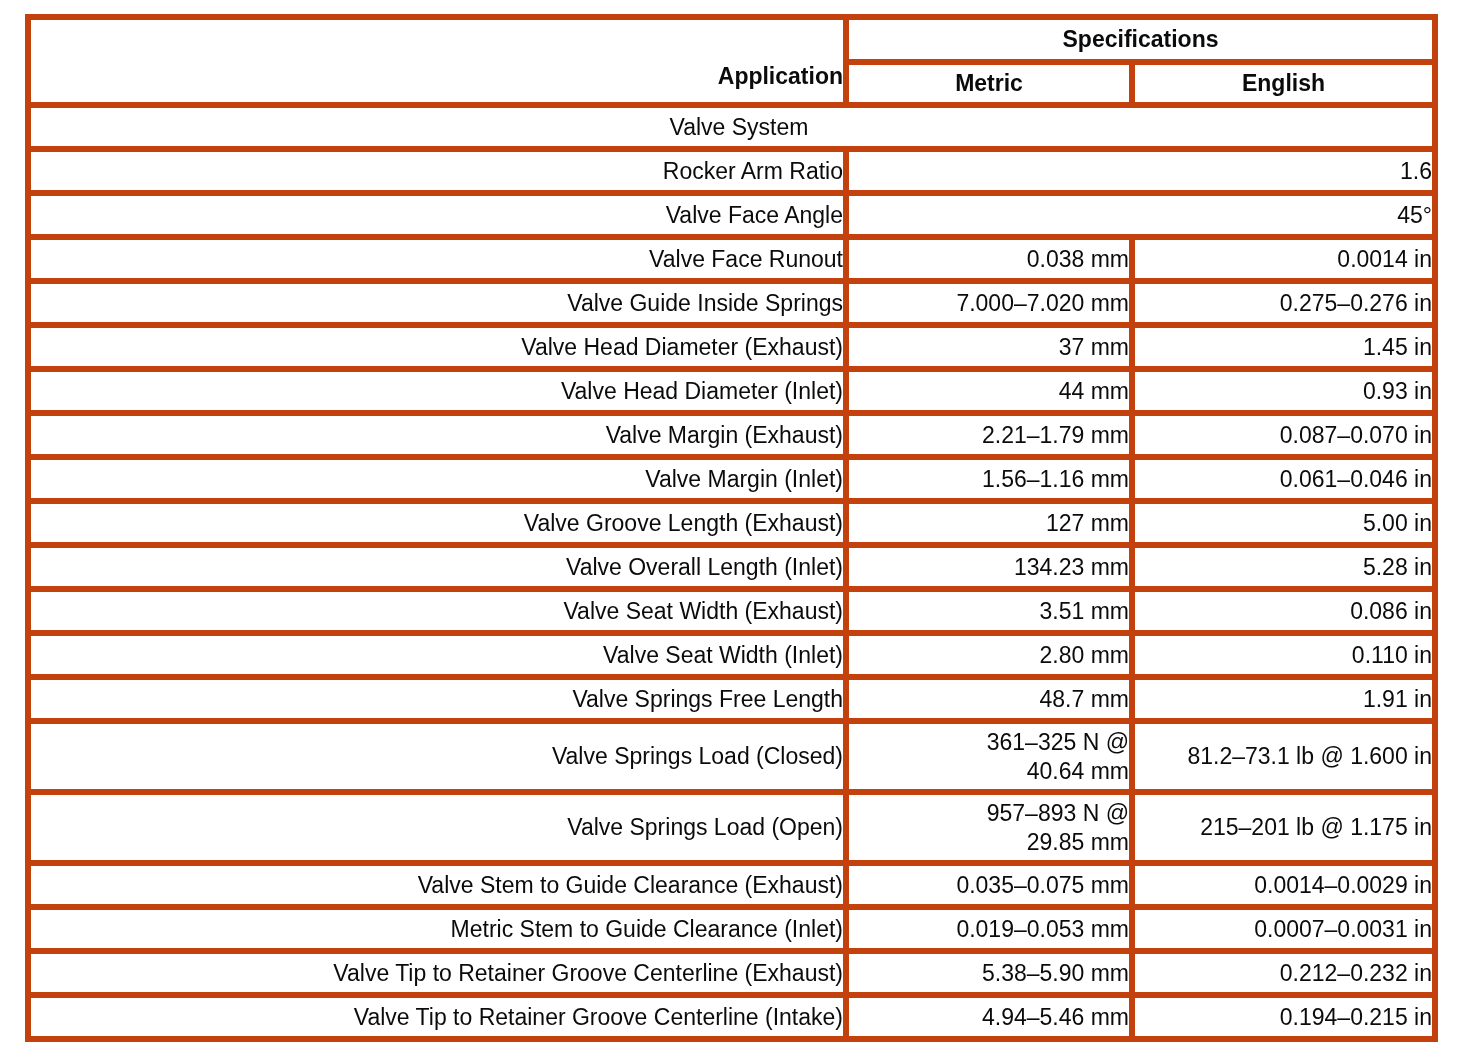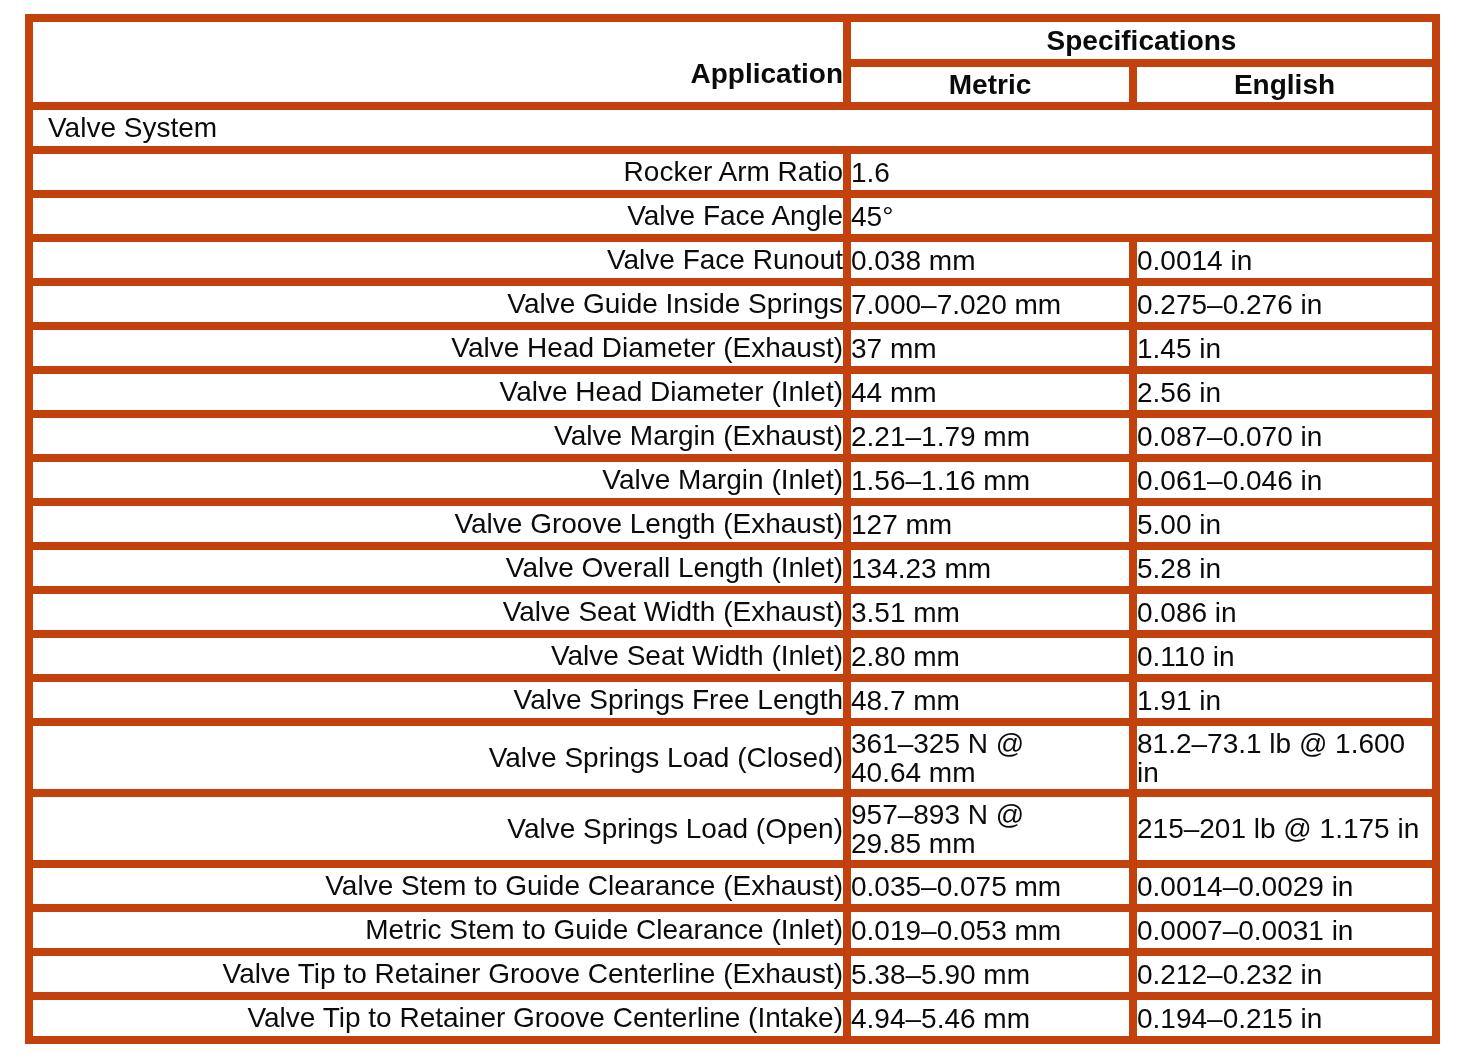--- a/index.html
+++ b/index.html
@@ -19,23 +19,23 @@
     position: absolute;
     left: 25px;
     top: 14px;
     width: 1407px;
     border-collapse: collapse;
     table-layout: fixed;
     border: 6px solid #0b0b0b;
   }
   .spec-table th,
   .spec-table td {
-    border: 8px solid #c2410c;
+    border: 6px solid #c2410c;
     color: #0b0b0b;
-    font-size: 28px;
+    font-size: 23px;
     font-weight: normal;
     padding: 0;
     overflow: hidden;
   }
   
   col.c-app { width: 818px; }
   col.c-met { width: 286px; }
   col.c-eng { width: 303px; }
 
   
@@ -52,31 +52,31 @@
     font-weight: bold;
   }
   tr.hdr-row-1 { height: 45px; }
   tr.hdr-row-2 { height: 43px; }
 
   
   tr.body-row { height: 44px; }
   tr.body-row.tall { height: 71px; }
 
   td.section-cell {
-    text-align: left;
+    text-align: center;
     vertical-align: middle;
     padding-left: 15px;
   }
   td.label-cell {
     text-align: right;
     vertical-align: middle;
     padding-left: 40px;
   }
   td.value-cell {
-    text-align: left;
+    text-align: right;
     vertical-align: middle;
     white-space: pre-line;
     line-height: 29px;
   }
 </style>
 </head>
 <body>
 
 <div class="page">
   <table class="spec-table">
@@ -119,21 +119,21 @@
           <td class="value-cell">0.275–0.276 in</td>
         </tr>
         <tr class="body-row">
           <td class="label-cell">Valve Head Diameter (Exhaust)</td>
           <td class="value-cell">37 mm</td>
           <td class="value-cell">1.45 in</td>
         </tr>
         <tr class="body-row">
           <td class="label-cell">Valve Head Diameter (Inlet)</td>
           <td class="value-cell">44 mm</td>
-          <td class="value-cell">2.56 in</td>
+          <td class="value-cell">0.93 in</td>
         </tr>
         <tr class="body-row">
           <td class="label-cell">Valve Margin (Exhaust)</td>
           <td class="value-cell">2.21–1.79 mm</td>
           <td class="value-cell">0.087–0.070 in</td>
         </tr>
         <tr class="body-row">
           <td class="label-cell">Valve Margin (Inlet)</td>
           <td class="value-cell">1.56–1.16 mm</td>
           <td class="value-cell">0.061–0.046 in</td>

